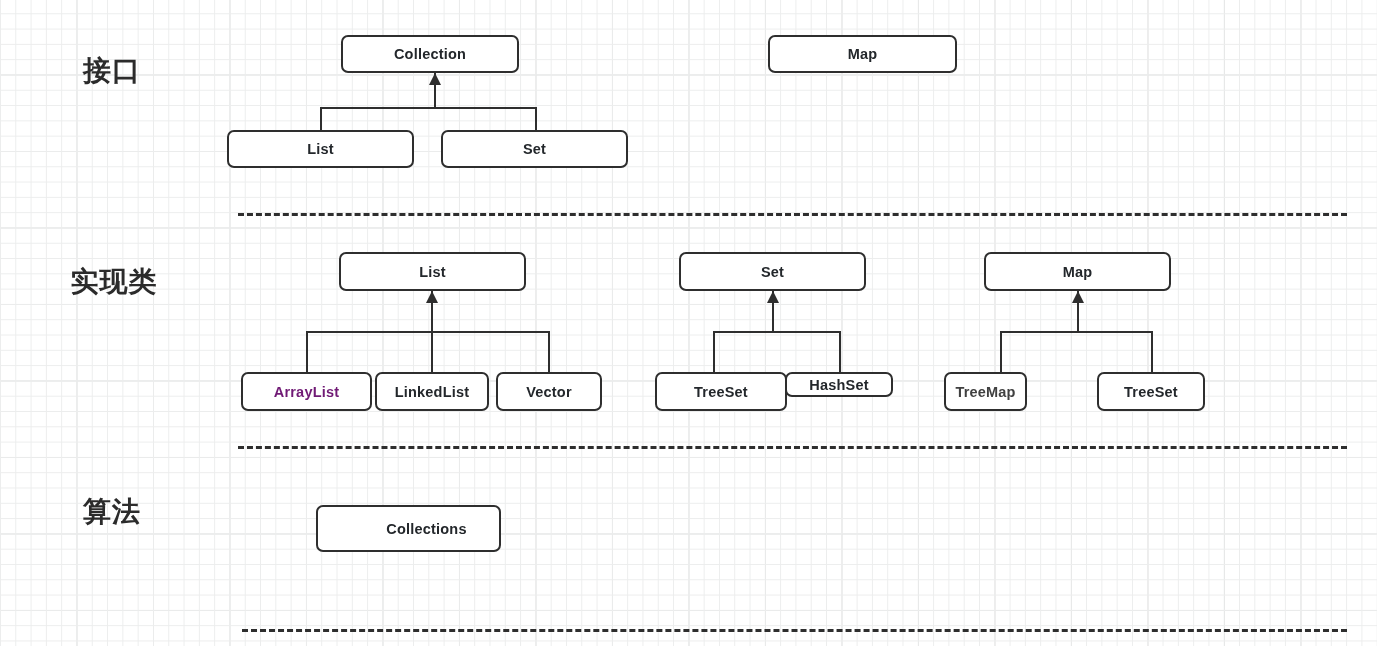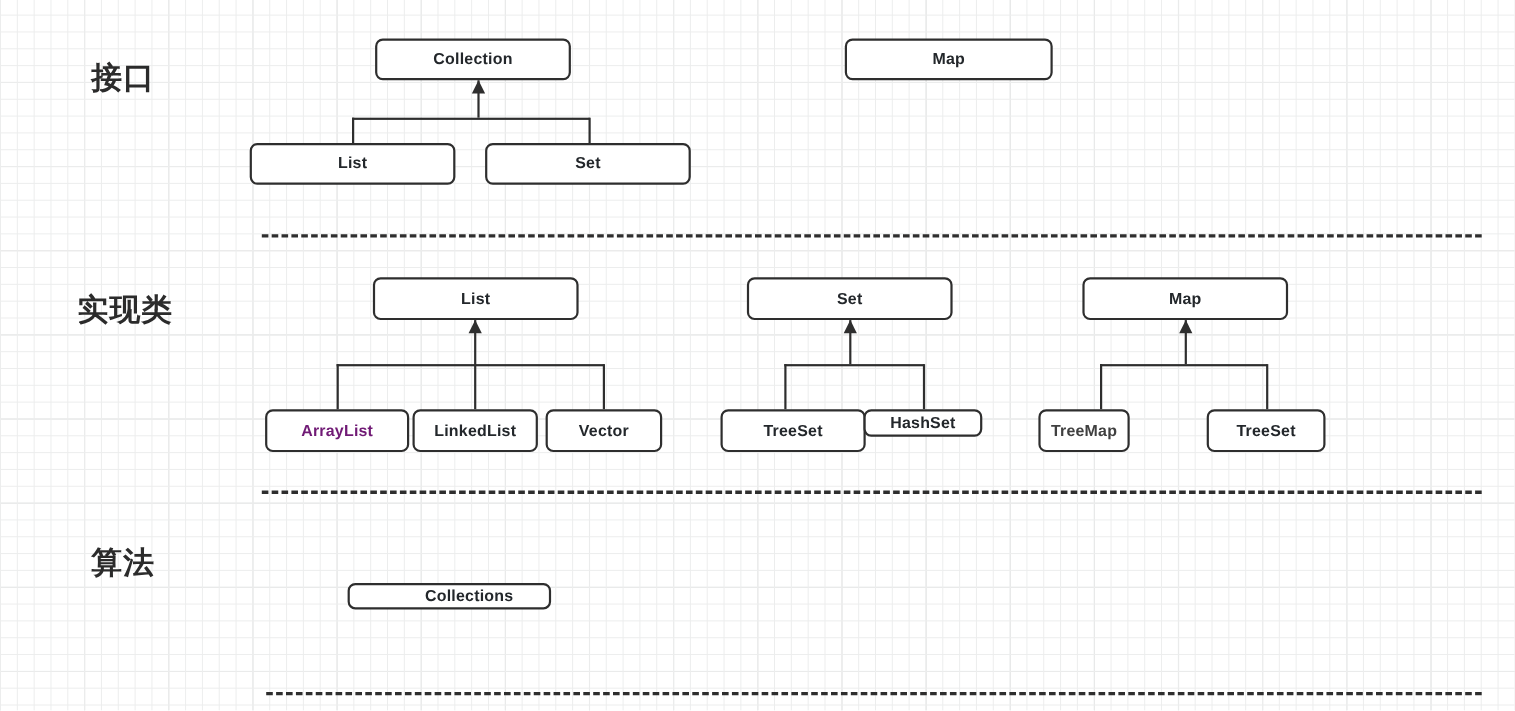--- a/index.html
+++ b/index.html
@@ -135,14 +135,14 @@
     <div class="node" style="left: 339px; top: 252px; width: 187px; height: 39px; border-color: rgb(46, 46, 46); color: rgb(35, 39, 43);">List</div>
     <div class="node" style="left: 679px; top: 252px; width: 187px; height: 39px; border-color: rgb(46, 46, 46); color: rgb(35, 39, 43);">Set</div>
     <div class="node" style="left: 984px; top: 252px; width: 187px; height: 39px; border-color: rgb(46, 46, 46); color: rgb(35, 39, 43);">Map</div>
     <div class="node" style="left: 241px; top: 372px; width: 131px; height: 39px; border-color: rgb(46, 46, 46); color: #701a75;">ArrayList</div>
     <div class="node" style="left: 375px; top: 372px; width: 114px; height: 39px; border-color: rgb(46, 46, 46); color: rgb(35, 39, 43);">LinkedList</div>
     <div class="node" style="left: 496px; top: 372px; width: 106px; height: 39px; border-color: rgb(46, 46, 46); color: rgb(35, 39, 43);">Vector</div>
     <div class="node" style="left: 655px; top: 372px; width: 132px; height: 39px; border-color: rgb(46, 46, 46); color: rgb(35, 39, 43);">TreeSet</div>
     <div class="node" style="left: 785px; top: 372px; width: 108px; height: 25px; border-color: rgb(46, 46, 46); color: rgb(35, 39, 43);">HashSet</div>
     <div class="node" style="left: 944px; top: 372px; width: 83px; height: 39px; border-color: rgb(46, 46, 46); color: #404040;">TreeMap</div>
     <div class="node" style="left: 1097px; top: 372px; width: 108px; height: 39px; border-color: rgb(46, 46, 46); color: rgb(35, 39, 43);">TreeSet</div>
-    <div class="node" style="left: 316px; top: 530px; width: 185px; height: 24px; border-color: rgb(46, 46, 46); color: rgb(35, 39, 43); padding-left: 36px;">Collections</div>
+    <div class="node" style="left: 316px; top: 505px; width: 185px; height: 47px; border-color: rgb(46, 46, 46); color: rgb(35, 39, 43); padding-left: 36px;">Collections</div>
   </div>
 
 </body></html>

